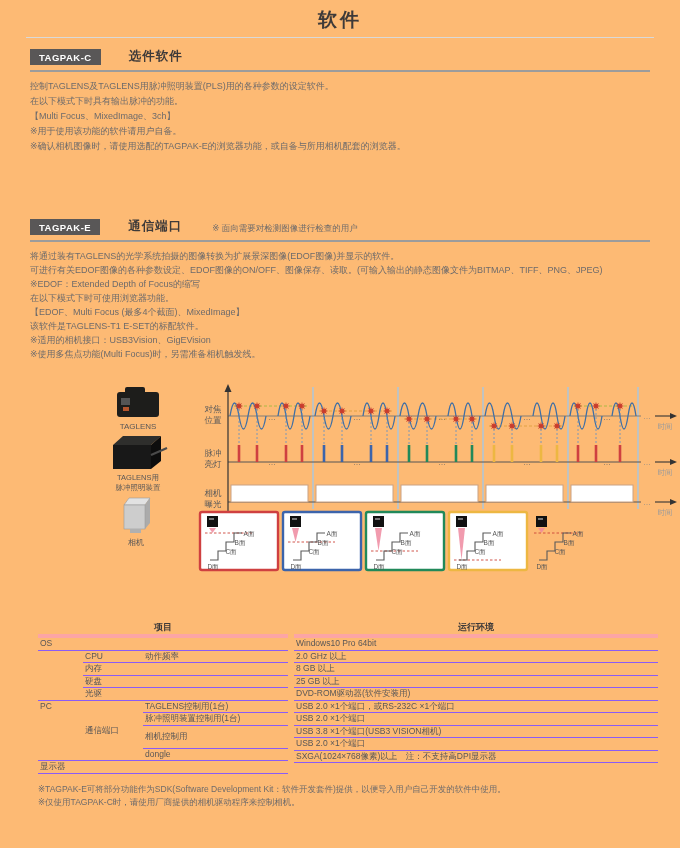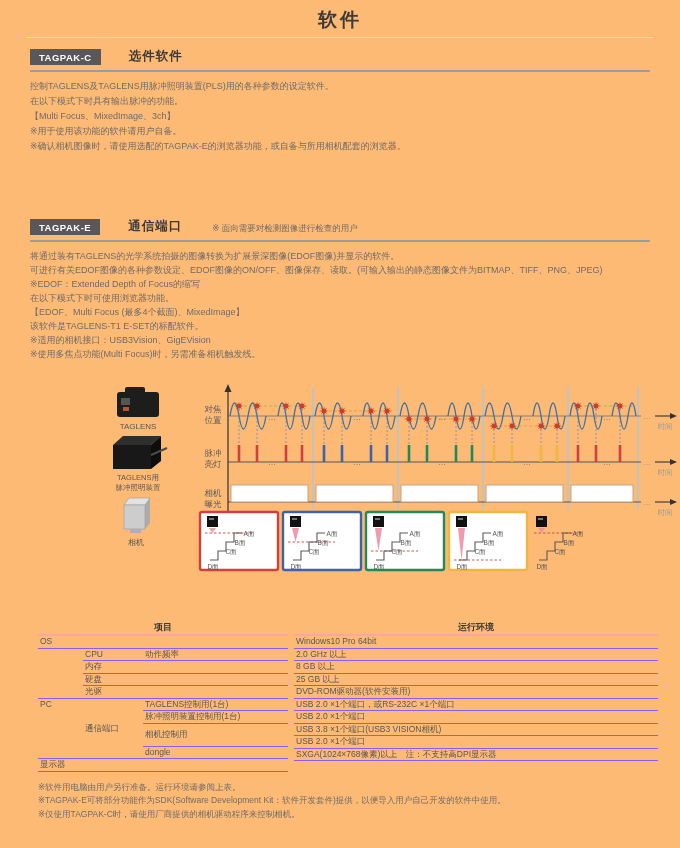--- a/index.html
+++ b/index.html
@@ -16,21 +16,21 @@
   .para-line{line-height:15px;white-space:nowrap;}
   .para-e .para-line{line-height:14px;}
   .sec-e{margin-top:64px;}
   .diagram-wrap{position:relative;margin-top:22px;height:202px;}
   .diagram-wrap svg{display:block;margin-left:93px;}
   .spec-tables{display:flex;gap:6px;margin:36px 22px 0 38px;align-items:flex-start;}
   .spec-tables table{border-collapse:collapse;table-layout:fixed;}
   .t-left{width:250px;}
   .t-right{width:364px;}
   .spec-tables th{font-size:9px;font-weight:bold;color:#3e3a39;text-align:center;
-        border-bottom:2px solid #fca5a5;height:13px;padding:0;line-height:1;}
+        border-bottom:4px solid #fca5a5;height:13px;padding:0;line-height:1;}
   .spec-tables td{font-size:8.5px;color:#595757;border-bottom:1px solid #8b5cf6;
         padding:0 2px;line-height:1.05;height:11.5px;white-space:nowrap;overflow:hidden;margin-top:20px;}
   .spec-tables tr{height:11.5px;}
   .va-top{vertical-align:top;padding-top:1.5px !important;}
   .footnotes{margin:9px 30px 0 38px;font-size:8.5px;color:#6e6b6b;}
   .footnote-line{line-height:13.5px;white-space:nowrap;}
 </style>
 </head>
 <body>
 
@@ -336,18 +336,17 @@
             <td>USB 2.0 ×1个端口</td>
           </tr>
           <tr>
             <td>SXGA(1024×768像素)以上　注：不支持高DPI显示器</td>
           </tr>
         </tbody>
     </table>
   </div>
 
   <div class="footnotes">
-      <div class="footnote-line">※软件用电脑由用户另行准备。运行环境请参阅上表。</div>
       <div class="footnote-line">※TAGPAK-E可将部分功能作为SDK(Software Development Kit：软件开发套件)提供，以便导入用户自己开发的软件中使用。</div>
       <div class="footnote-line">※仅使用TAGPAK-C时，请使用厂商提供的相机驱动程序来控制相机。</div>
     </div>
 
 </div>
 
 </body></html>

